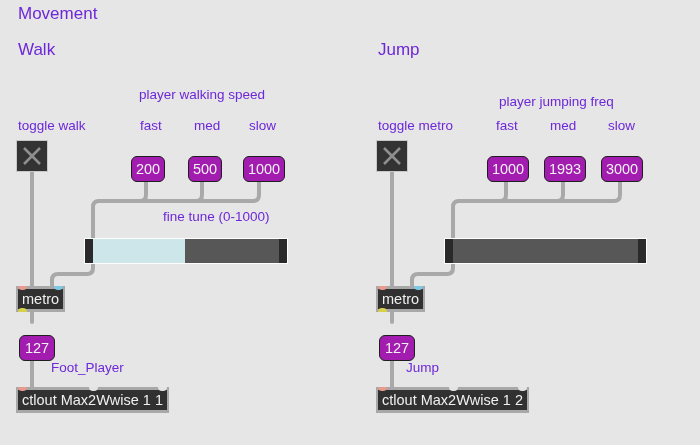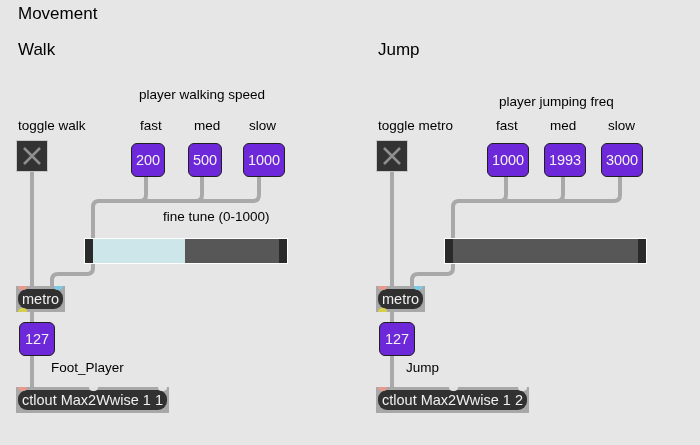--- a/index.html
+++ b/index.html
@@ -16,21 +16,21 @@
   #patcher {
     position: relative;
     width: 700px;
     height: 445px;
     background: #e6e6e6;
   }
 
   
   .comment {
     position: absolute;
-    color: #000000;
+    color: #6d28d9;
     font-family: "Liberation Sans", sans-serif;
     white-space: nowrap;
     line-height: 1;
   }
   .comment.title   { font-size: 17px; }
   .comment.section { font-size: 17px; }
   .comment.label   { font-size: 13.5px; }
 
   
   .toggle {
@@ -39,32 +39,33 @@
     height: 32px;
     background: #333333;
     border: 1px solid #c8c8c8;
     box-sizing: border-box;
   }
   .toggle svg { display: block; }
 
   
   .numbox {
     position: absolute;
-    height: 34px;
-    background: #6d28d9;
+    height: 26px;
+    background: #a21caf;
     border: 1px solid #1f1f1f;
     border-radius: 6px;
     box-sizing: border-box;
     color: #f2f2f2;
     font-size: 14.5px;
     font-family: "Liberation Sans", sans-serif;
     display: flex;
     align-items: center;
     justify-content: center;
     padding: 0 6px;
+    margin-top: 13px;
   }
 
   
   .slider {
     position: absolute;
     height: 26px;
     box-sizing: border-box;
     border: 1px solid #ffffff;
     overflow: hidden;
   }
@@ -85,21 +86,20 @@
     padding: 3px 2px 3px 2px;
   }
   .objbox .inner {
     background: #313131;
     color: #f0f0f0;
     font-size: 14.5px;
     font-family: "Liberation Sans", sans-serif;
     line-height: 18px;
     padding: 1px 4px 1px 4px;
     white-space: nowrap;
-    border-radius: 9px;
   }
   .port {
     position: absolute;
     width: 9px;
     height: 4px;
     border-radius: 0 0 3px 3px;
   }
   .port.top { top: 0; border-radius: 0 0 4px 4px; }
   .port.bot { bottom: 0; border-radius: 4px 4px 0 0; }
   .port.hot   { background: #e79a8e; }

